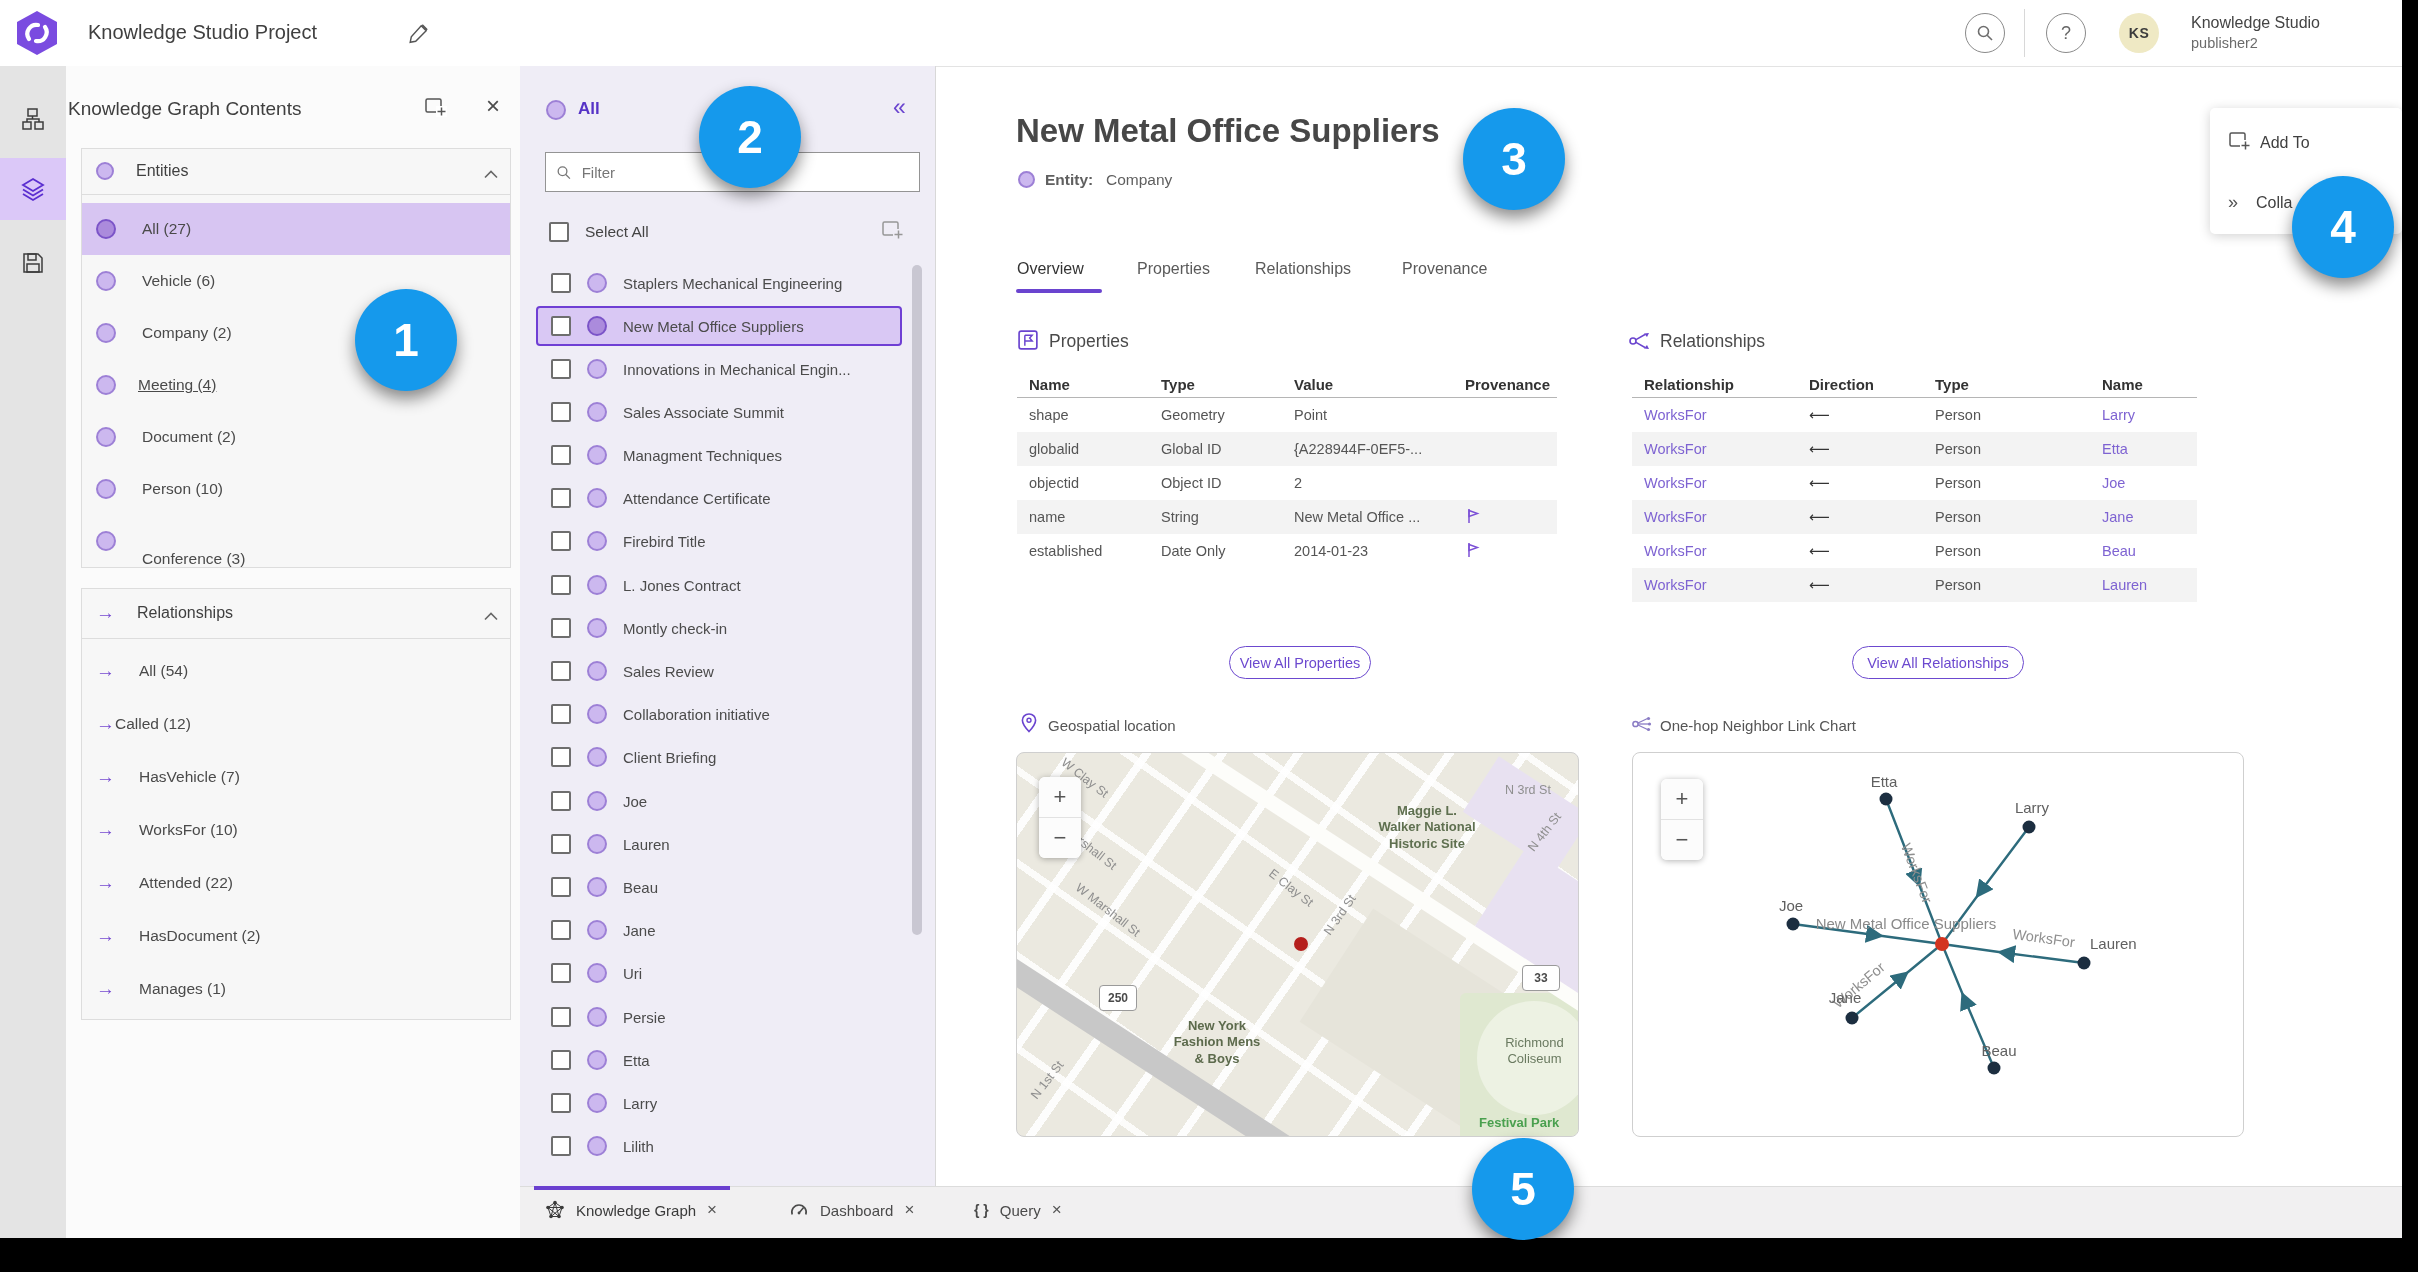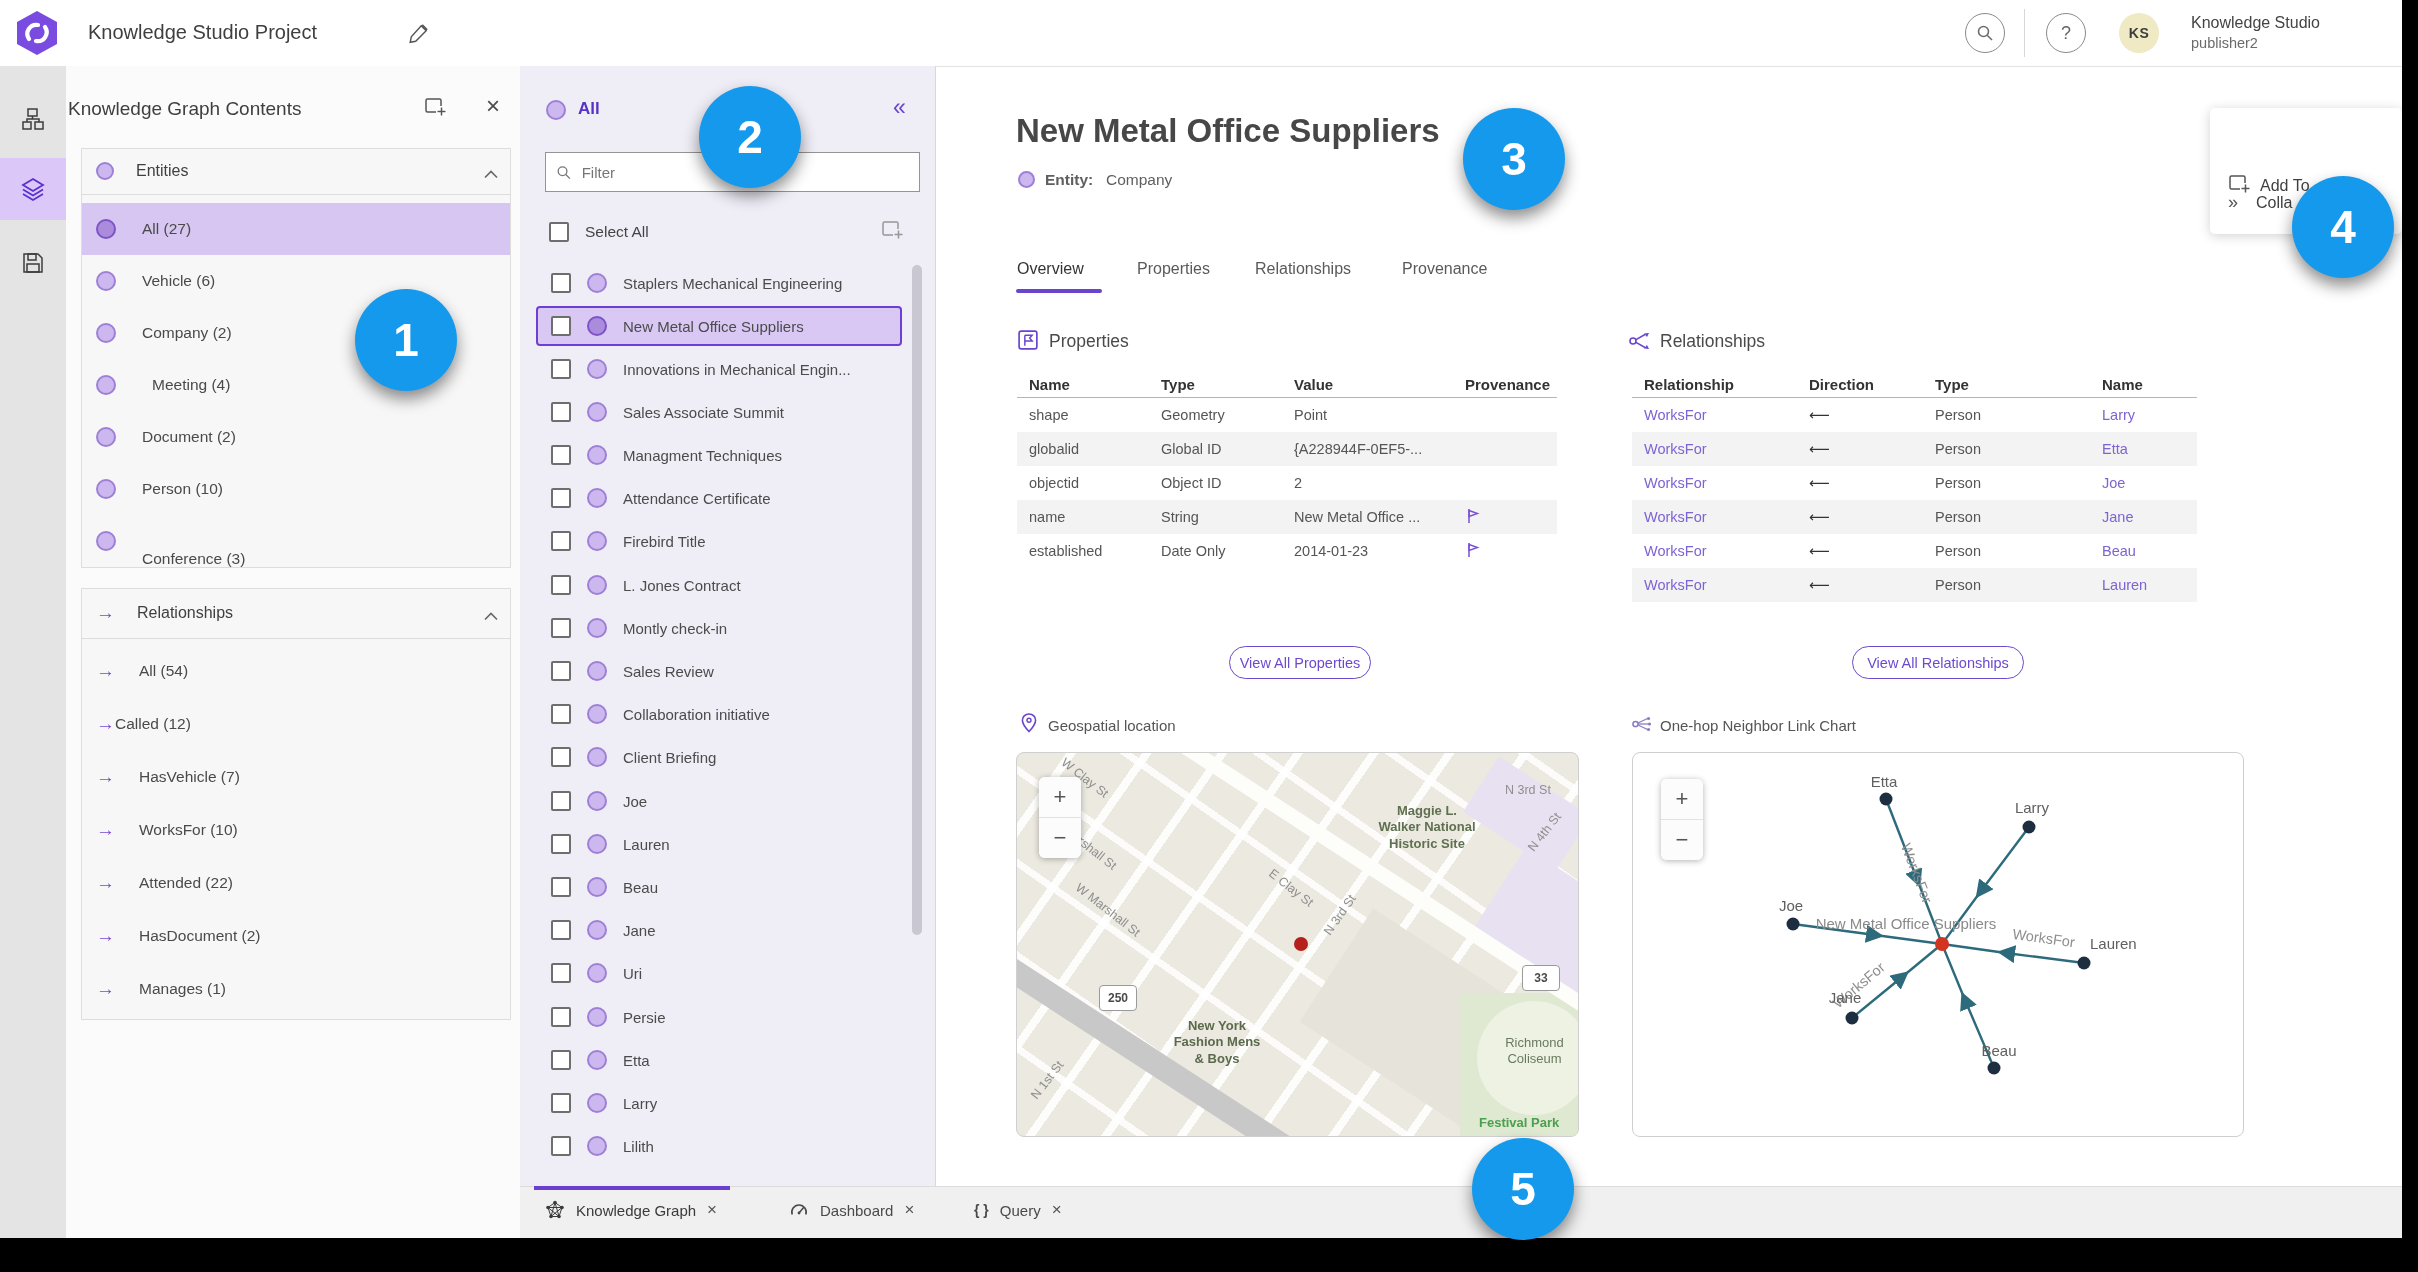--- a/index.html
+++ b/index.html
@@ -165,21 +165,21 @@
   <div class="abs secrow" style="left:82px;top:255px;width:428px;height:52px;">
     <span class="circ"></span>
     <span class="rowlabel" style="margin-left:26px;">Vehicle (6)</span>
   </div>
   <div class="abs secrow" style="left:82px;top:307px;width:428px;height:52px;text-align:center;">
     <span class="circ"></span>
     <span class="rowlabel" style="margin-left:26px;">Company (2)</span>
   </div>
   <div class="abs secrow" style="left:82px;top:359px;width:428px;height:52px;">
     <span class="circ"></span>
-    <span class="rowlabel" style="margin-left:36px;">Meeting (4)</span>
+    <span class="rowlabel" style="margin-left:22px;text-decoration:underline;">Meeting (4)</span>
   </div>
   <div class="abs secrow" style="left:82px;top:411px;width:428px;height:52px;">
     <span class="circ"></span>
     <span class="rowlabel" style="margin-left:26px;">Document (2)</span>
   </div>
   <div class="abs secrow" style="left:82px;top:463px;width:428px;height:52px;">
     <span class="circ"></span>
     <span class="rowlabel" style="margin-left:26px;">Person (10)</span>
   </div>
   <div class="abs secrow" style="left:82px;top:515px;width:428px;height:52px;">
@@ -581,21 +581,21 @@
         <text x="273" y="176" text-anchor="middle" fill="#8a8a8a">New Metal Office Suppliers</text>
       </g>
     </svg>
     <div class="zoomctl" style="left:28px;top:26px;">
       <div class="zbtn">+</div>
       <div class="zbtn">−</div>
     </div>
   </div>
 
   <div class="abs floatpanel">
-    <div style="position:absolute;left:18px;top:22px;display:flex;align-items:center;gap:8px;margin-top:43px;">
+    <div style="position:absolute;left:18px;top:22px;display:flex;align-items:center;gap:8px;">
       <span style="color:#555;">
         <svg width="24" height="22" viewBox="0 0 24 22">
               <rect x="2" y="3" width="15" height="13" rx="1.5" fill="none" stroke="currentColor" stroke-width="1.5"></rect>
               <rect x="12" y="10" width="11" height="11" fill="#fff"></rect>
               <line x1="17.5" y1="11.5" x2="17.5" y2="19.5" stroke="currentColor" stroke-width="1.5"></line>
               <line x1="13.5" y1="15.5" x2="21.5" y2="15.5" stroke="currentColor" stroke-width="1.5"></line>
             </svg>
       </span>
       <span style="font-size:16px;color:#3f3f3f;">Add To</span>
     </div>

